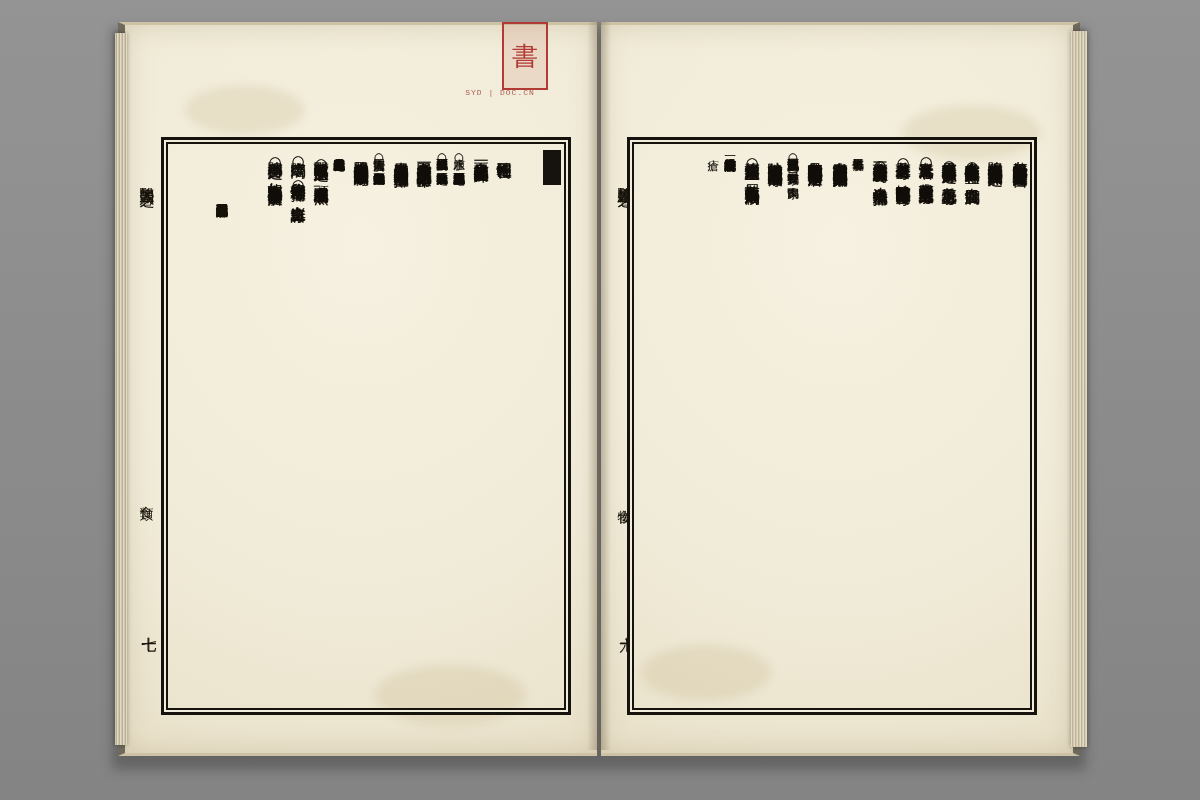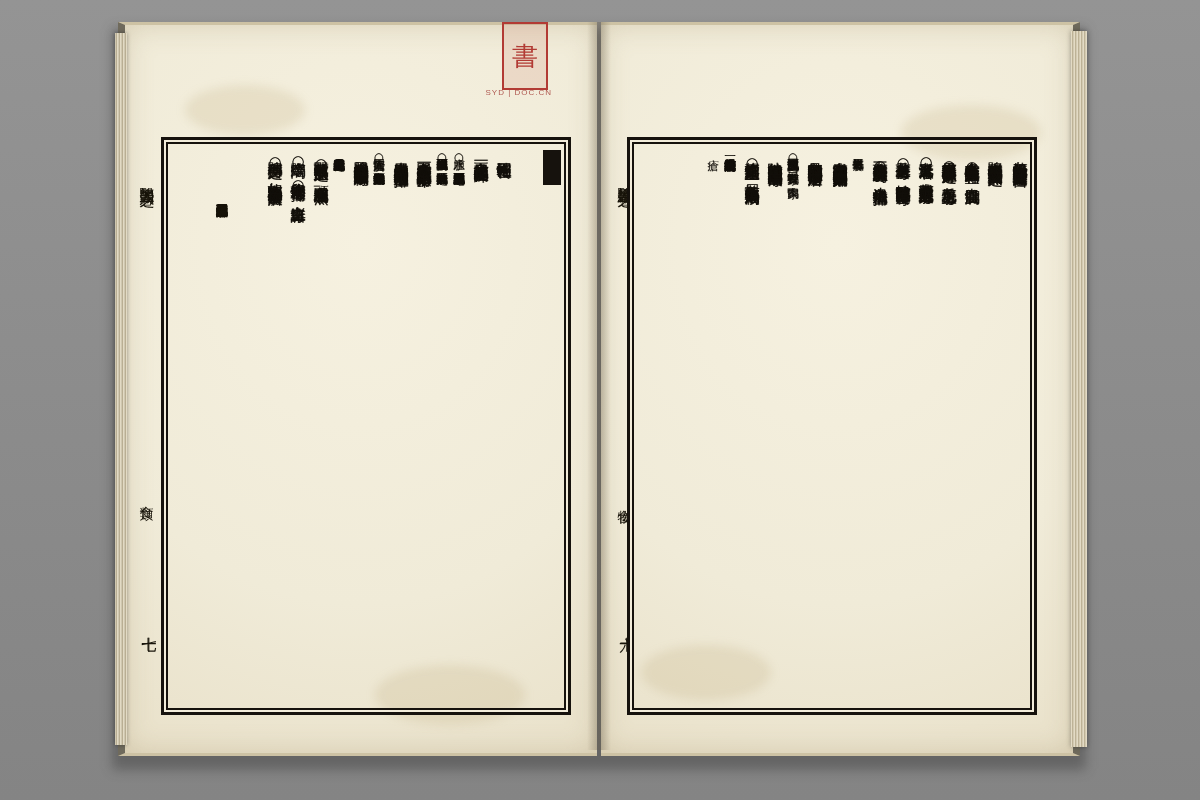--- a/index.html
+++ b/index.html
@@ -183,26 +183,26 @@
     color: #b23a34;
     font-family: "DejaVu Serif", serif;
     font-size: 26px;
     display: flex;
     align-items: center;
     justify-content: center;
     letter-spacing: 0;
   }
   .seal-caption {
     position: absolute;
-    left: 480px;
+    left: 464px;
     top: 88px;
     width: 72px;
-    text-align: right;
+    text-align: center;
     color: #b05a52;
-    font-family: Liberation Sans, sans-serif;
+    font-family: Liberation Mono, monospace;
     font-size: 8px;
     letter-spacing: 1px;
   }
 
   
   .blotch {
     position: absolute;
     border-radius: 50%;
     background: rgba(176,150,96,0.16);
     filter: blur(5px);

